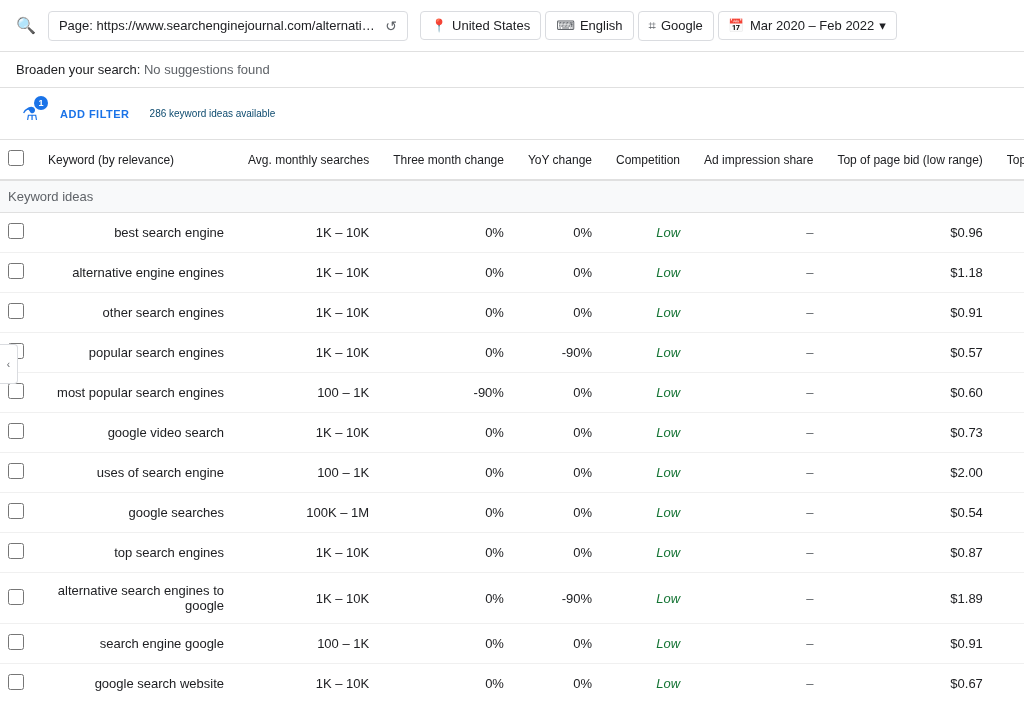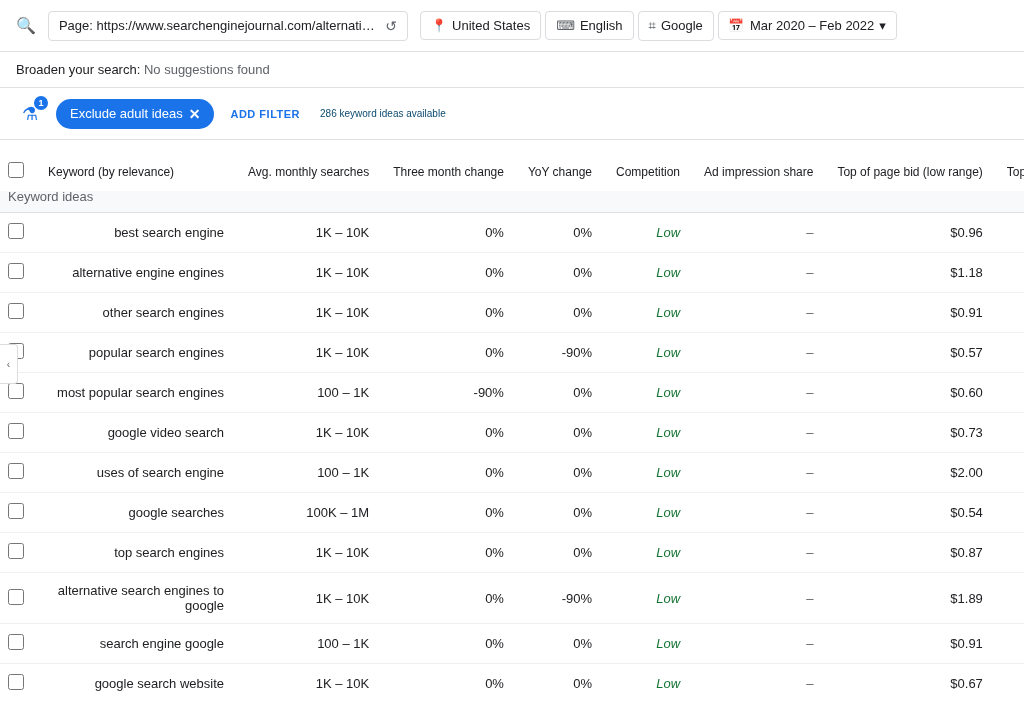--- a/index.html
+++ b/index.html
@@ -179,21 +179,21 @@
     thead th {
       background: #fff;
       border-bottom: 2px solid #e0e0e0;
       padding: 10px 12px;
       text-align: right;
       font-weight: 500;
       color: #202124;
       font-size: 12px;
       white-space: nowrap;
       position: sticky;
-      top: 12px;
+      top: 0;
       z-index: 2;
     }
     thead th:first-child {
       text-align: left;
       padding-left: 8px;
       width: 32px;
     }
     thead th:nth-child(2) {
       text-align: left;
       min-width: 200px;
@@ -293,24 +293,20 @@
 <div class="broaden-bar">
   <span class="broaden-label">Broaden your search:</span>
   <span>No suggestions found</span>
 </div>
 
 <div class="toolbar">
   <div class="filter-icon-badge">
     <span class="funnel-icon">⚗</span>
     <span class="badge">1</span>
   </div>
-  <button class="exclude-btn">
-    <span>Exclude adult ideas</span>
-    <span class="close-x">✕</span>
-  </button>
   <button class="add-filter-btn">
     <span>ADD FILTER</span>
   </button>
   <span class="keyword-ideas-count">286 keyword ideas available</span>
 </div>
 
 <div class="table-wrap">
   <table>
     <thead>
       <tr>

